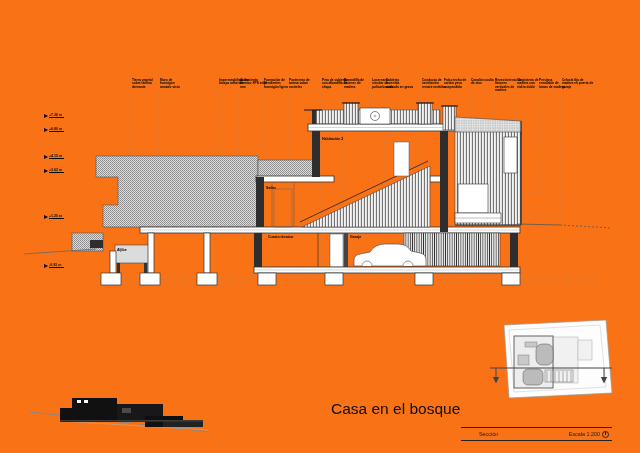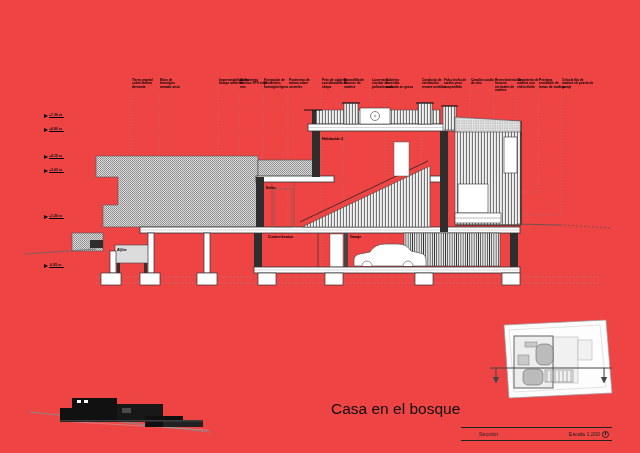--- a/index.html
+++ b/index.html
@@ -1,16 +1,16 @@
 <!DOCTYPE html>
 <html><head>
 <meta charset="utf-8">
 <style>
   html,body{margin:0;padding:0;background:#ffffff;}
-  .sheet{position:relative;width:640px;height:453px;background:#ef4444;overflow:hidden;
+  .sheet{position:relative;width:640px;height:453px;background:#f97316;overflow:hidden;
          font-family:"Liberation Sans",sans-serif;color:#111;text-decoration:underline;}
   
   .note{position:absolute;top:79px;width:27px;font-size:3.2px;line-height:1.08;
         font-weight:700;color:#000;letter-spacing:0;}
   
   .level{position:absolute;display:flex;align-items:center;gap:1px;}
   .level .tri{width:0;height:0;border-left:4px solid #000;
               border-top:2.2px solid transparent;border-bottom:2.2px solid transparent;}
   .level .val{font-size:3.6px;font-weight:700;border-bottom:.6px solid #000;
               min-width:15px;padding-bottom:.4px;}

